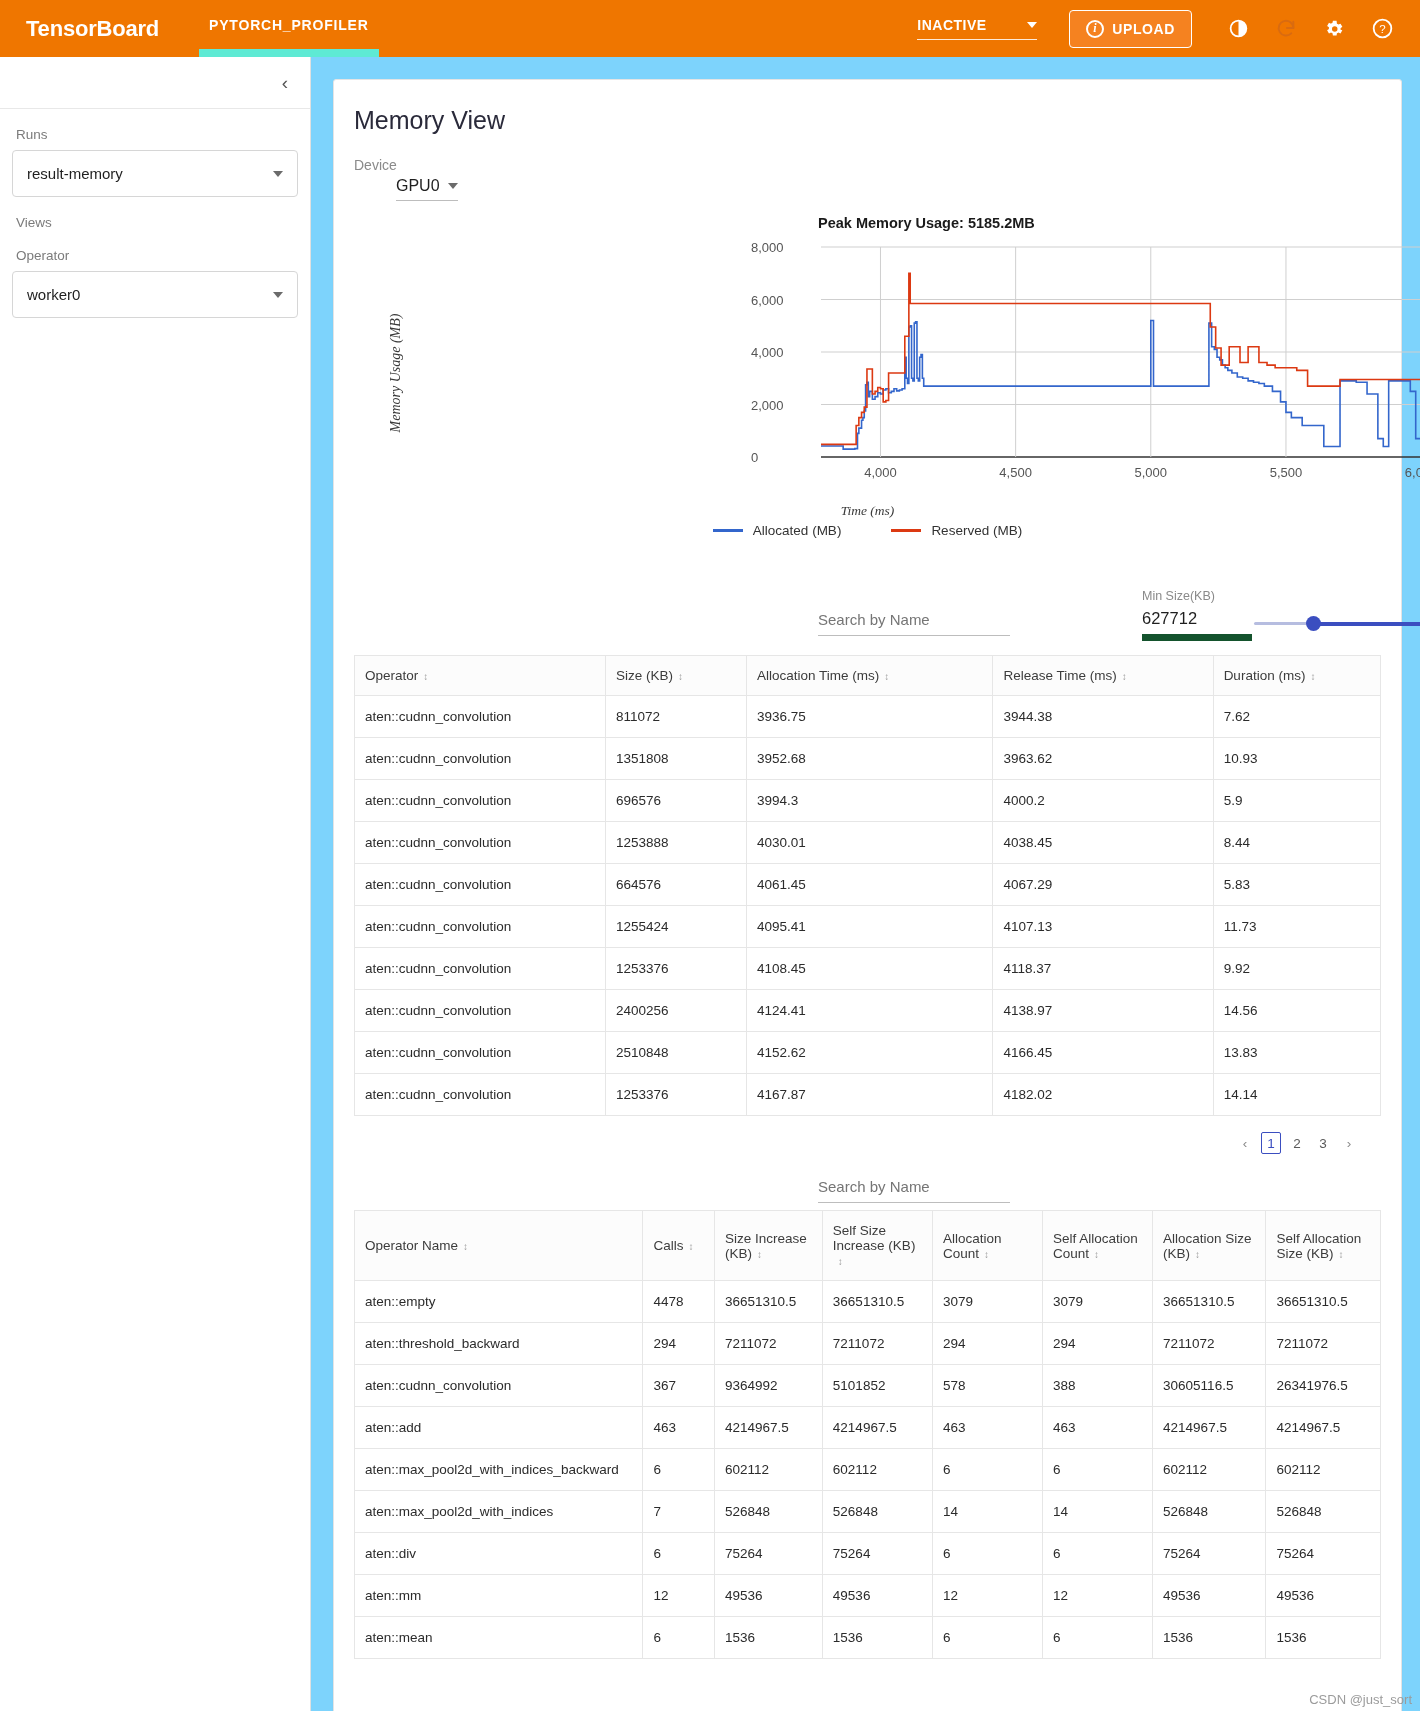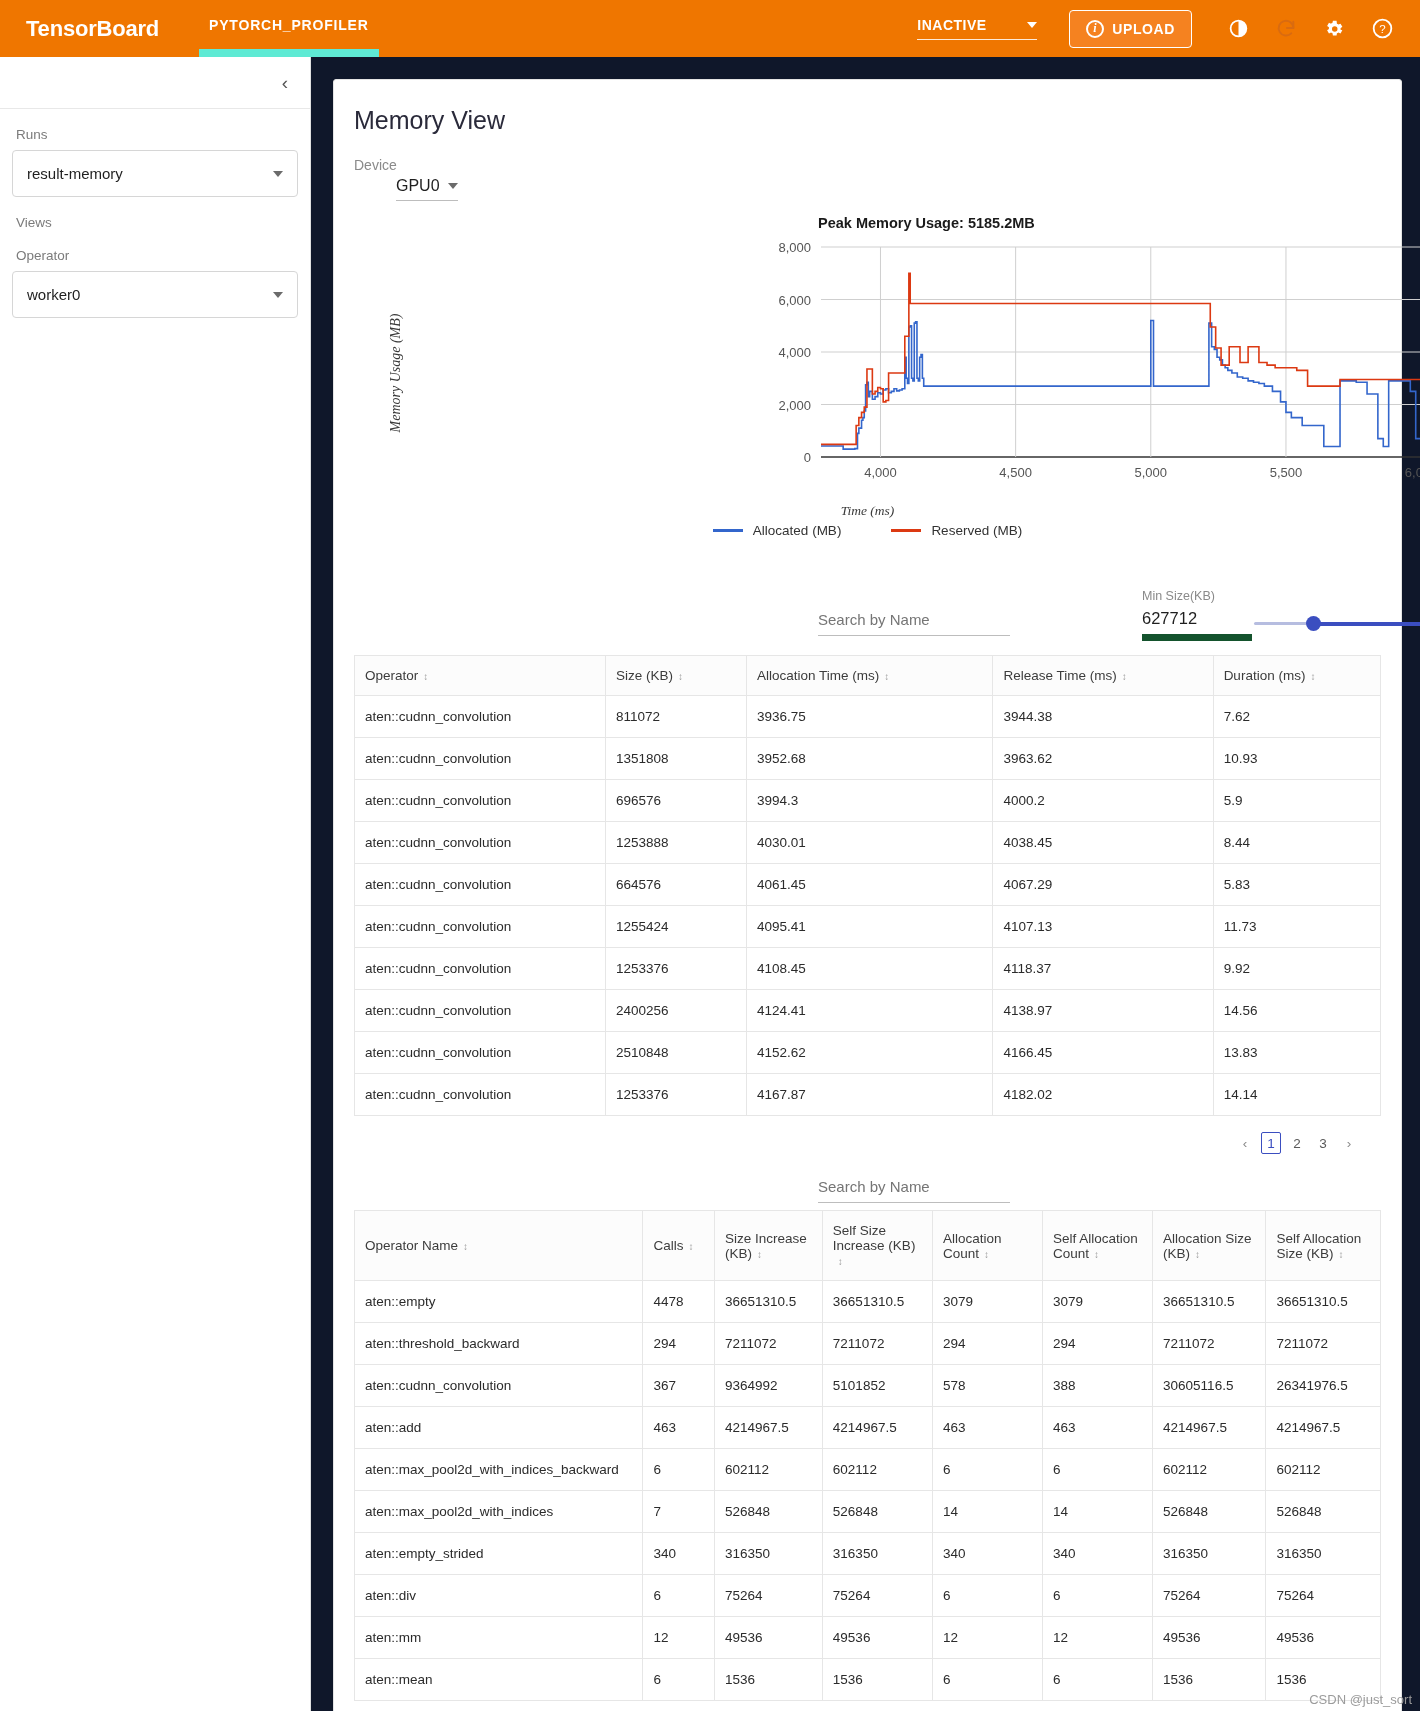--- a/index.html
+++ b/index.html
@@ -85,21 +85,21 @@
     border:2px solid #3f51b5; background:#f0f0f0;
   }
   .side-select .cd {
     margin-left:auto;
     width:0;height:0;border-left:5px solid transparent;
     border-right:5px solid transparent;border-top:6px solid #6b6b6b;
   }
 
   
   .main {
-    flex:1; background:#0f172a; padding:22px 18px 0 22px; overflow:hidden;
+    flex:1; background:#7dd3fc; padding:22px 18px 0 22px; overflow:hidden;
   }
   .card {
     background:#fff; border:1px solid #e4e4e4; border-radius:3px;
     min-height:1640px; padding:0 0 20px 0;
     box-shadow:0 1px 2px rgba(0,0,0,0.04);
   }
   .page-title { font-size:25px; color:#2a2a3a; padding:26px 0 0 20px; font-weight:400;}
   .device-block { padding:22px 0 0 20px; }
   .device-label { color:#8a8a8a; font-size:14px; margin-bottom:4px; }
   .device-value {
@@ -130,21 +130,21 @@
     font-family:"Liberation Serif", serif;
   }
   .legend {
     position:absolute; left:0; right:0; top:308px;
     display:flex; justify-content:center; gap:50px; font-size:13.5px; color:#333;
   }
   .legend-item { display:flex; align-items:center; gap:10px; }
   .legend-swatch { width:30px; height:3px; display:block; }
   .ytick {
     position:absolute; right:0; font-size:13px; color:#555;
-    text-align:right; width:60px; transform:translateY(-50%);
+    text-align:left; width:60px; transform:translateY(-50%);
   }
   .xtick {
     position:absolute; font-size:13px; color:#555;
     transform:translateX(-50%);
   }
 
   
   .filter-row { position:relative; height:66px; margin-top:14px; }
   .search-input {
     position:absolute; left:484px; top:18px; width:192px;
@@ -535,30 +535,20 @@
                 <td>aten::max_pool2d_with_indices</td>
                 <td>7</td>
                 <td>526848</td>
                 <td>526848</td>
                 <td>14</td>
                 <td>14</td>
                 <td>526848</td>
                 <td>526848</td>
               </tr>
               <tr>
-                <td>aten::empty_strided</td>
-                <td>340</td>
-                <td>316350</td>
-                <td>316350</td>
-                <td>340</td>
-                <td>340</td>
-                <td>316350</td>
-                <td>316350</td>
-              </tr>
-              <tr>
                 <td>aten::div</td>
                 <td>6</td>
                 <td>75264</td>
                 <td>75264</td>
                 <td>6</td>
                 <td>6</td>
                 <td>75264</td>
                 <td>75264</td>
               </tr>
               <tr>

